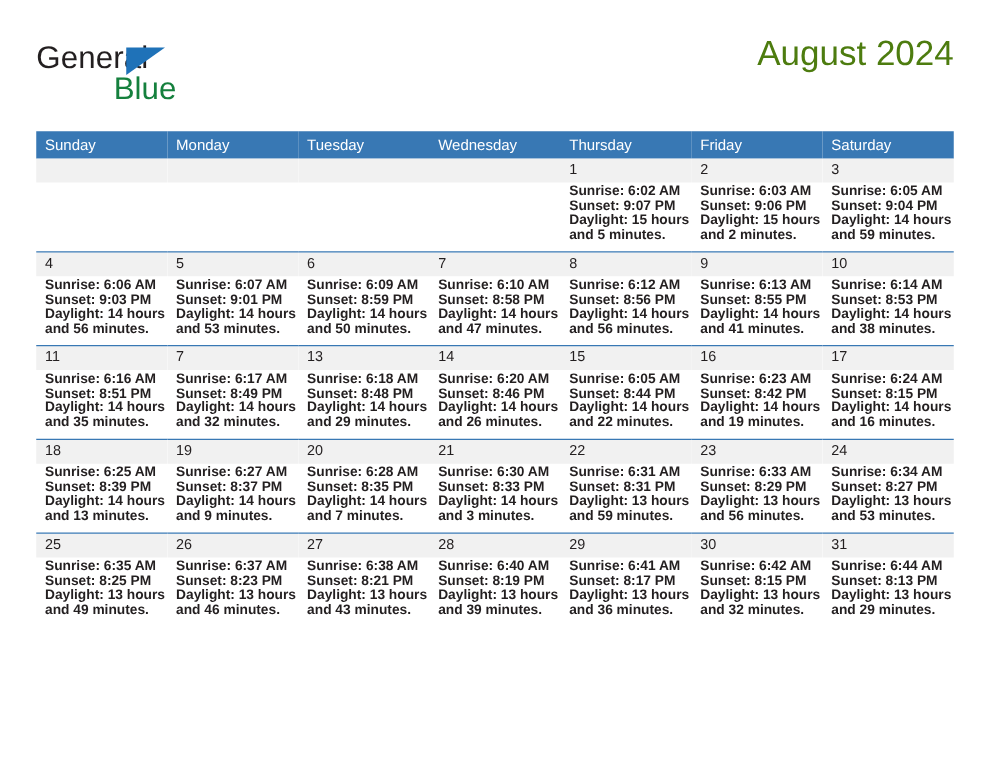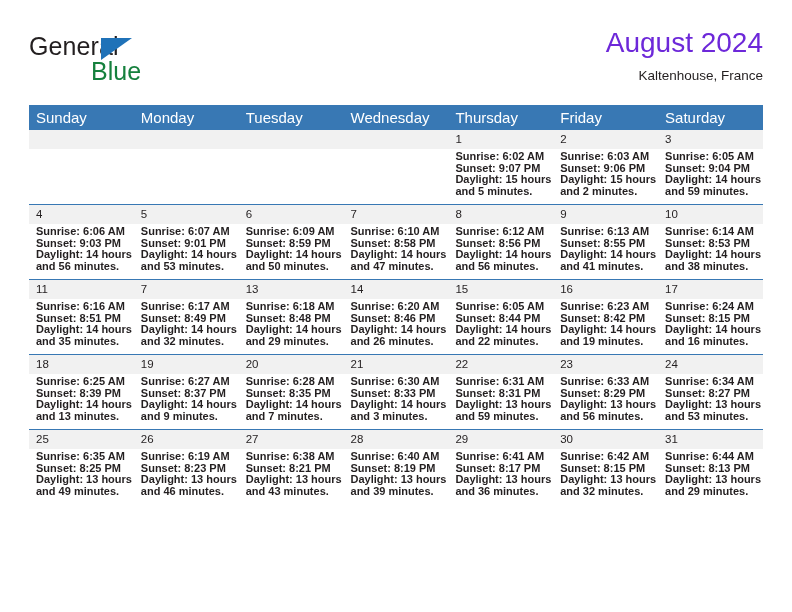--- a/index.html
+++ b/index.html
@@ -67,21 +67,21 @@
   }
   .title-block {
     position: absolute;
     right: 0;
     top: 0;
     text-align: right;
   }
   .cal-title {
     font-size: 28px;
     line-height: 34px;
-    color: #6d28d9;
+    color: #4d7c0f;
     font-weight: normal;
     margin: 0;
     white-space: nowrap;
   }
   .cal-subtitle {
     font-size: 13.5px;
     line-height: 20px;
     color: #231f20;
     margin: 6px 0 0 0;
     white-space: nowrap;
@@ -92,21 +92,21 @@
     position: absolute;
     left: 29px;
     top: 105px;
     width: 734px;
     border-collapse: collapse;
     table-layout: fixed;
   }
   .calendar th {
     background: #3878b4;
     color: #ffffff;
-    font-size: 15px;
+    font-size: 12px;
     font-weight: normal;
     text-align: left;
     padding: 4px 0 4px 7px;
     height: 12px;
     border: none;
   }
   .calendar td {
     vertical-align: top;
     padding: 0;
     border: none;
@@ -153,21 +153,20 @@
   <div class="header">
 
     <div class="brand">
       <span class="brand-general">General</span>
       <span class="brand-triangle"></span>
       <span class="brand-blue">Blue</span>
     </div>
 
     <div class="title-block">
       <h1 class="cal-title">August 2024</h1>
-      <p class="cal-subtitle">Kaltenhouse, France</p>
     </div>
 
   </div>
 
   <table class="calendar">
     <thead>
       <tr>
         <th>Sunday</th>
         <th>Monday</th>
         <th>Tuesday</th>
@@ -420,21 +419,21 @@
             <div class="details">
               <div>Sunrise: 6:35 AM</div>
               <div>Sunset: 8:25 PM</div>
               <div>Daylight: 13 hours</div>
               <div>and 49 minutes.</div>
             </div>
           </td>
           <td>
             <span class="daynum">26</span>
             <div class="details">
-              <div>Sunrise: 6:19 AM</div>
+              <div>Sunrise: 6:37 AM</div>
               <div>Sunset: 8:23 PM</div>
               <div>Daylight: 13 hours</div>
               <div>and 46 minutes.</div>
             </div>
           </td>
           <td>
             <span class="daynum">27</span>
             <div class="details">
               <div>Sunrise: 6:38 AM</div>
               <div>Sunset: 8:21 PM</div>

